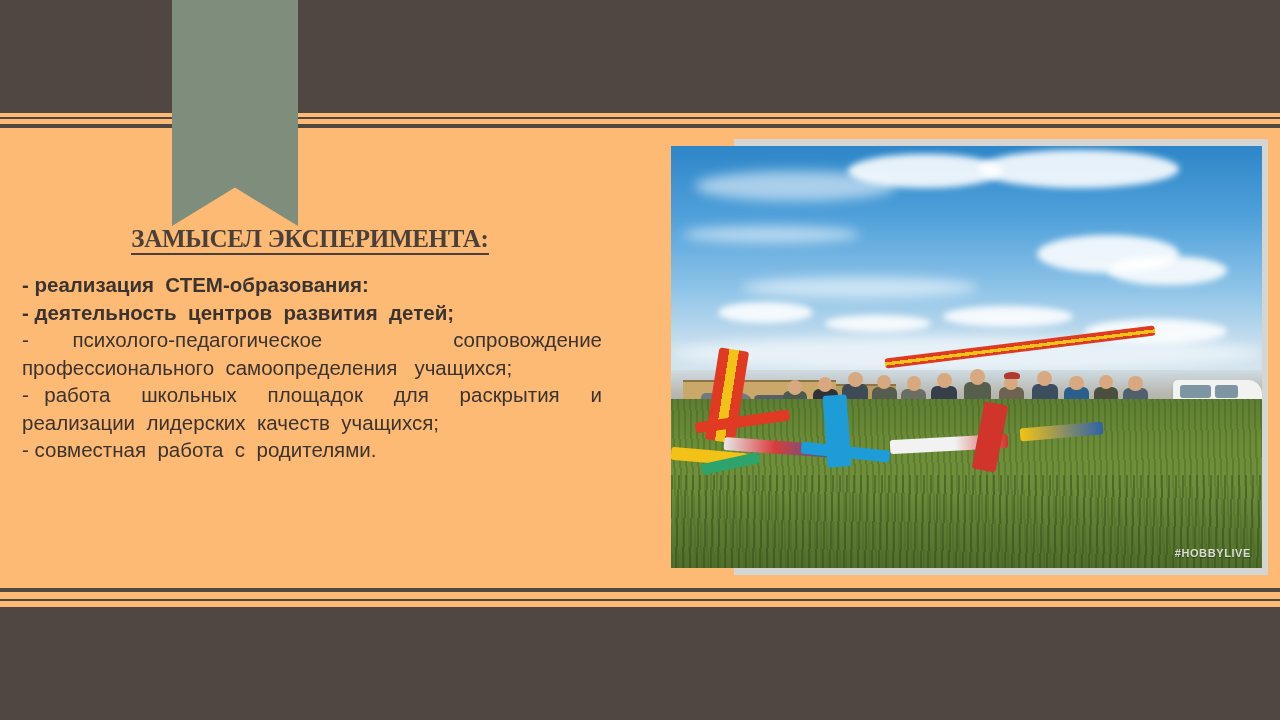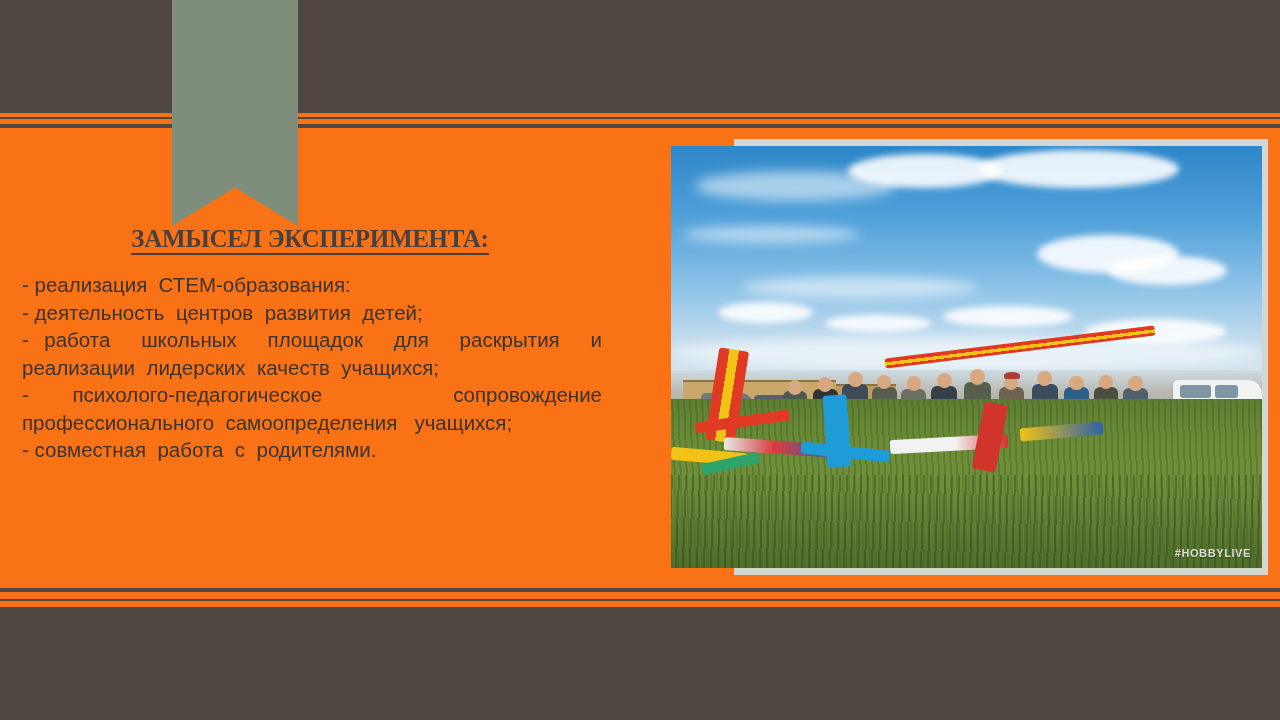--- a/index.html
+++ b/index.html
@@ -5,21 +5,21 @@
   html, body {
     margin: 0;
     padding: 0;
     background: #ffffff;
   }
   #slide {
     position: relative;
     width: 1280px;
     height: 720px;
     overflow: hidden;
-    background: #f97316;
+    background: #fdba74;
     font-family: "Liberation Sans", sans-serif;
   }
 
   
   .band {
     position: absolute;
     left: 0;
     width: 1280px;
     background: #514742;
   }
@@ -91,21 +91,21 @@
     font-family: "Liberation Sans", sans-serif;
     font-size: 20.5px;
     line-height: 27.5px;
     color: #3B332F;
     text-align: justify;
     text-align-last: left;
     margin: 0 0 0 0;
     padding: 0;
     white-space: pre-wrap;
   }
-  .bullets li.w1 { width: 560px; }
+  .bullets li.w1 { width: 560px; font-weight: bold; }
   .bullets li.w2 { width: 648px; }
   .bullets li.w3 { width: 580px; }
   .bullets li.w4 { width: 520px; }
 
   
   .photo-shadow {
     position: absolute;
     left: 734px;
     top: 139px;
     width: 534px;
@@ -245,22 +245,22 @@
   <div class="rule rule-bot-thin"></div>
 
   <div class="ribbon"></div>
 
   <div class="content">
     <h1 class="slide-title"><span class="ul">ЗАМЫСЕЛ ЭКСПЕРИМЕНТА:</span></h1>
 
     <ul class="bullets">
       <li class="w1">- реализация  СТЕМ-образования:</li>
       <li class="w1">- деятельность  центров  развития  детей;</li>
+      <li class="w3">- психолого-педагогическое   сопровождение профессионального  самоопределения   учащихся;</li>
       <li class="w3">- работа  школьных  площадок  для  раскрытия  и реализации  лидерских  качеств  учащихся;</li>
-      <li class="w3">- психолого-педагогическое   сопровождение профессионального  самоопределения   учащихся;</li>
       <li class="w4">- совместная  работа  с  родителями.</li>
     </ul>
   </div>
 
   <div class="photo-shadow"></div>
   <div class="photo">
     <div class="photo-inner">
       <div class="sky"></div>
 
       <div class="cloud soft" style="left:4%;top:6%;width:34%;height:7%;"></div>

